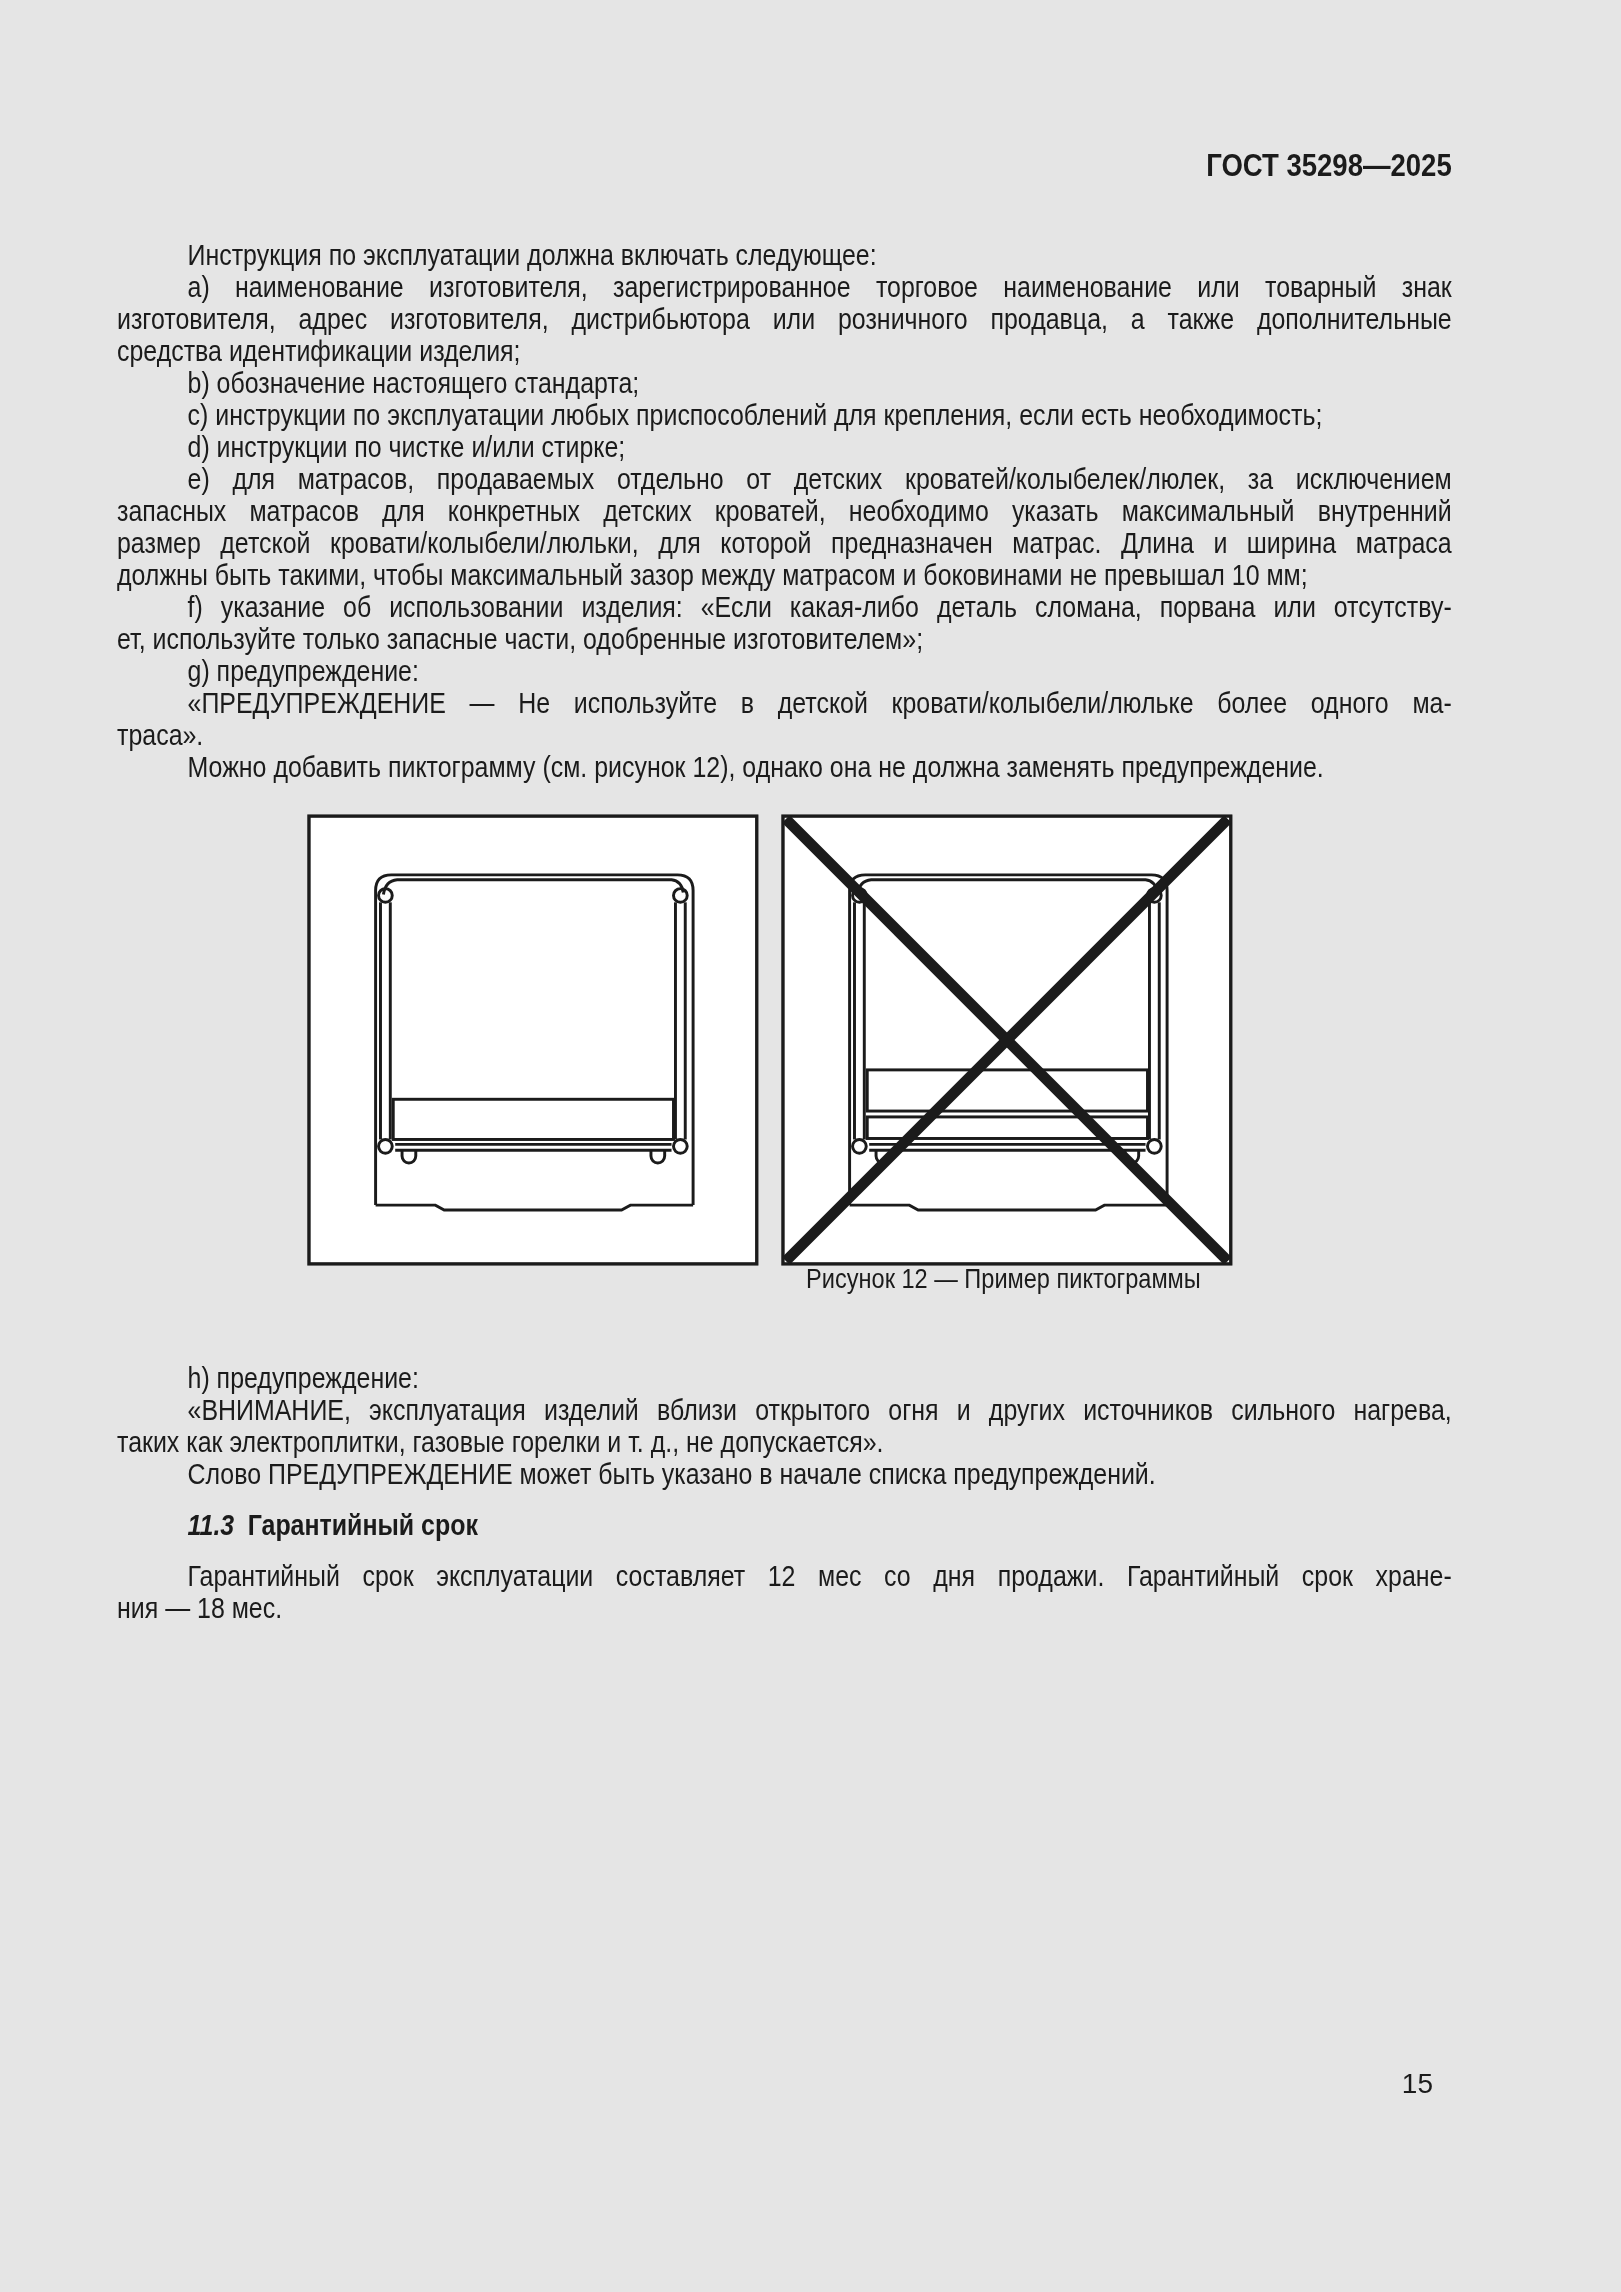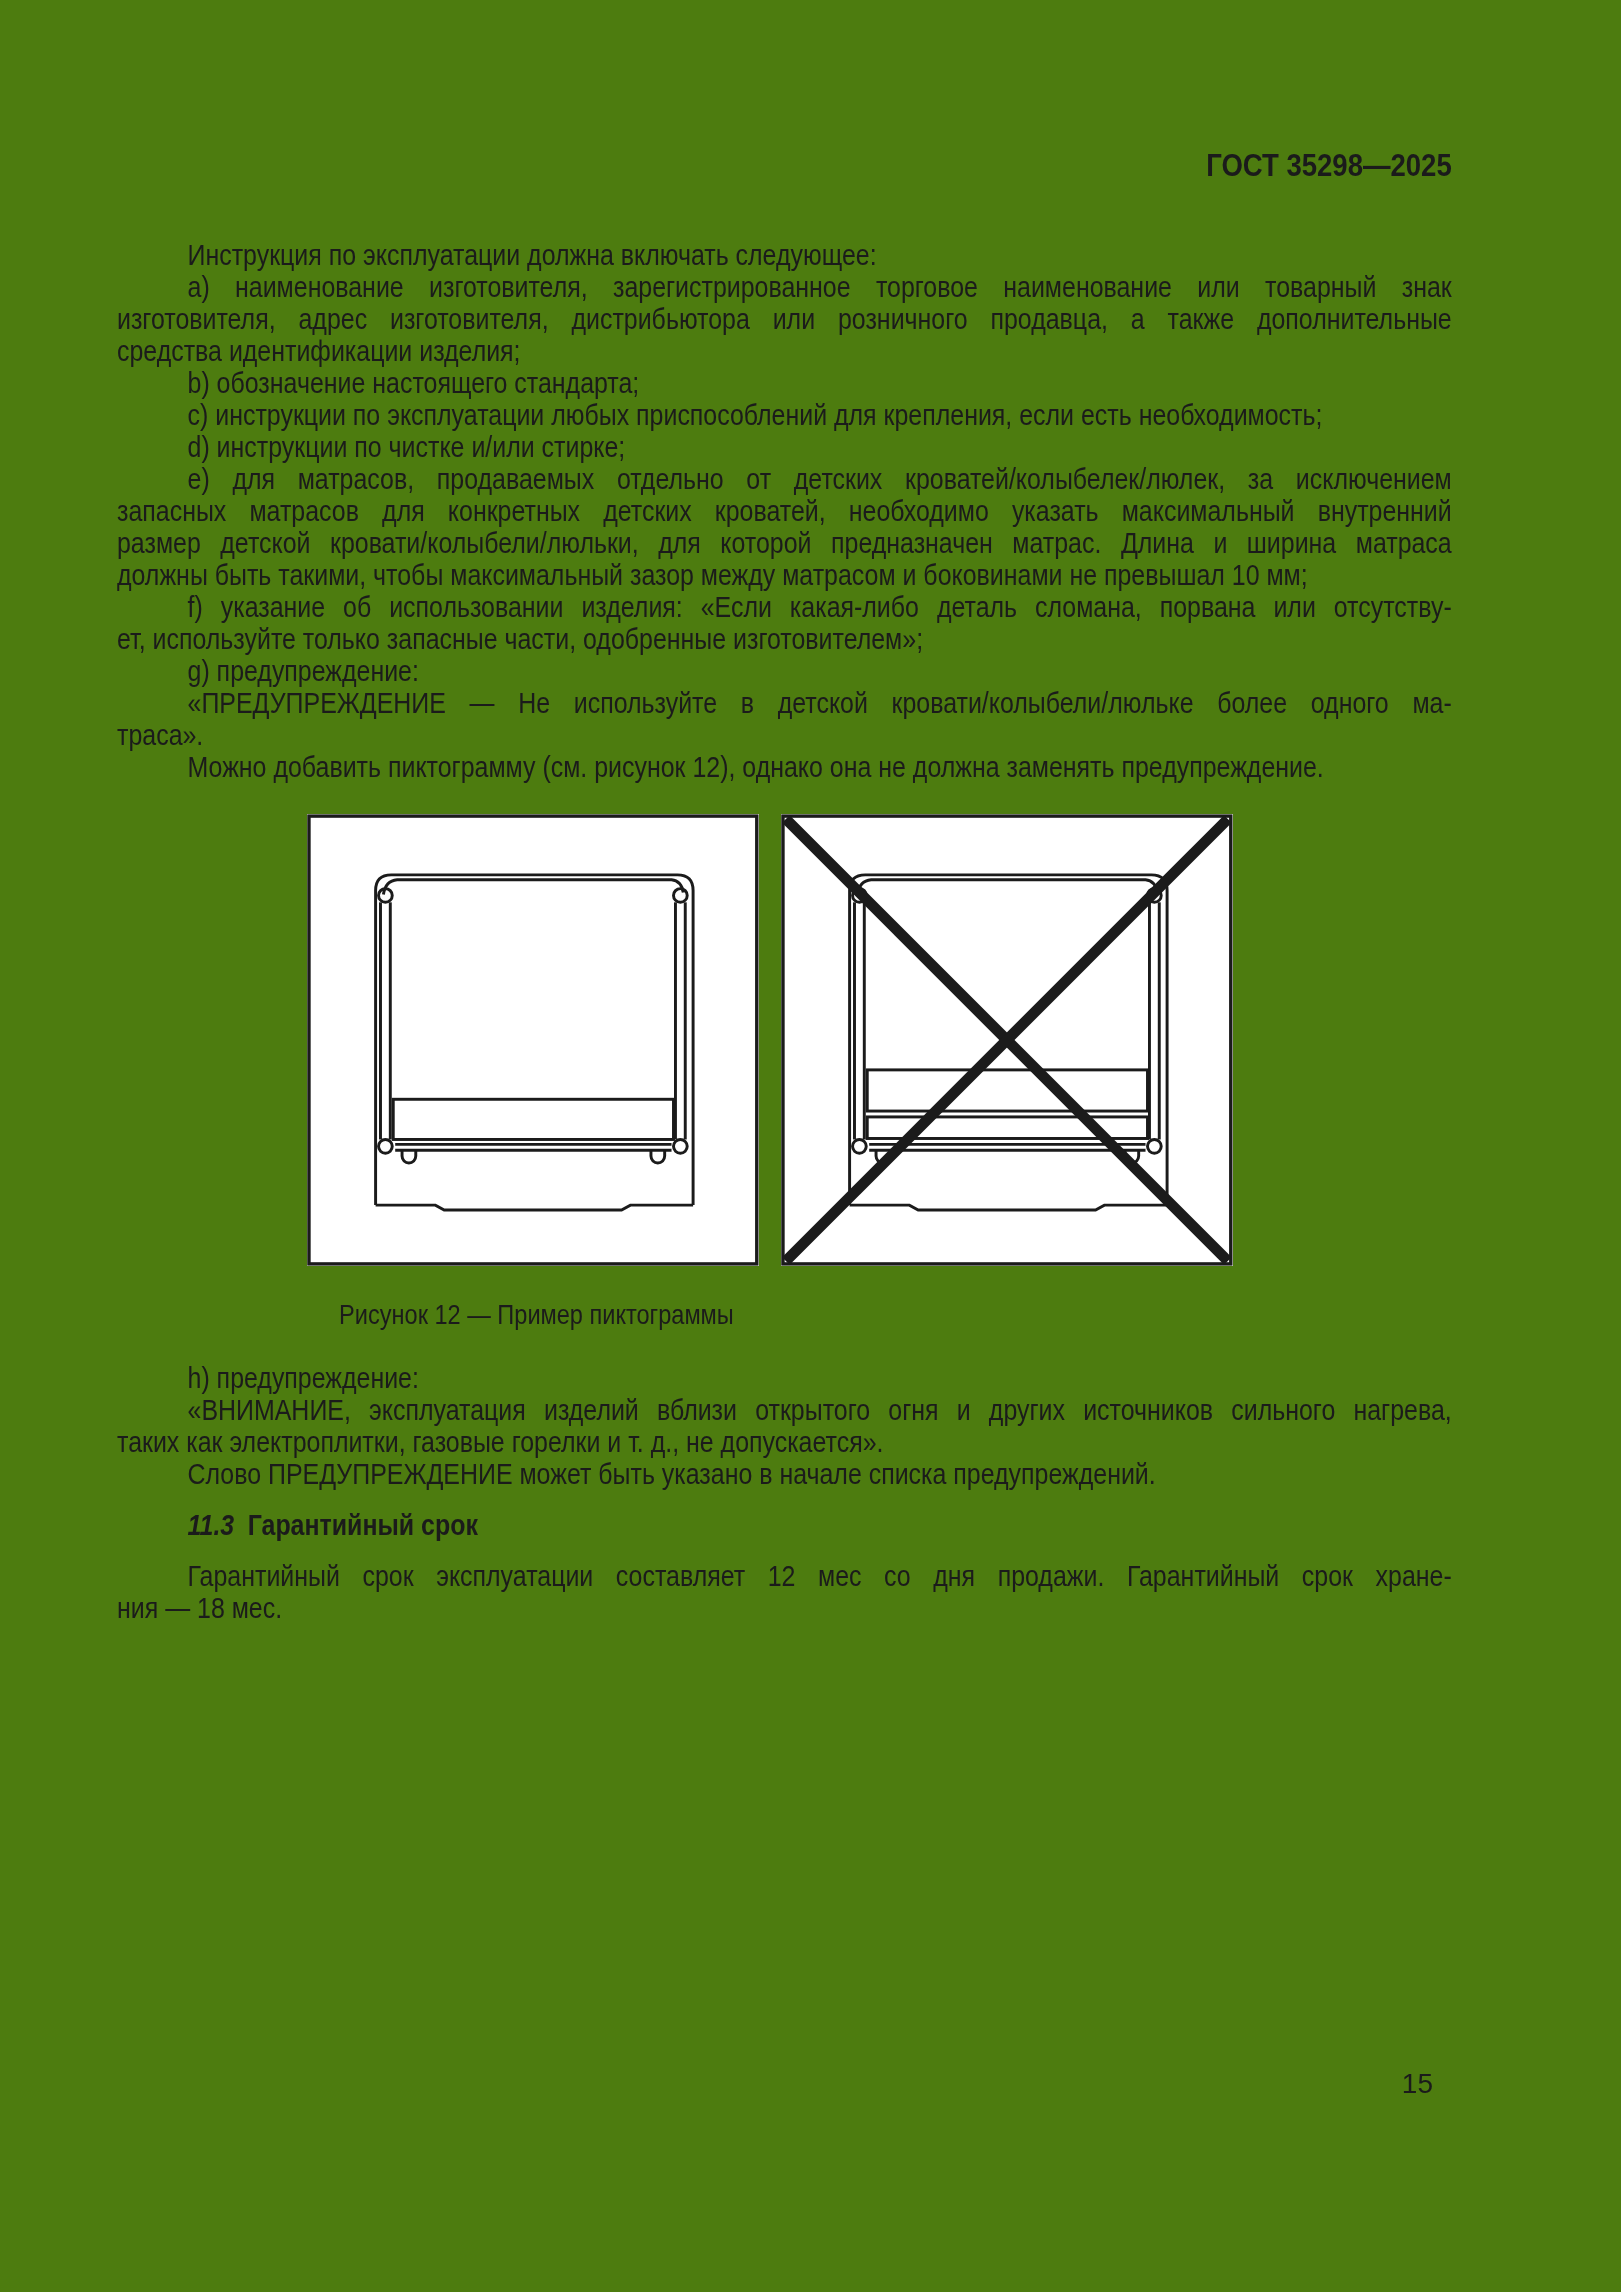--- a/index.html
+++ b/index.html
@@ -1,17 +1,17 @@
 <!DOCTYPE html>
 <html><head>
 <meta charset="utf-8">
 <style>
   html,body { margin:0; padding:0; background:#888; }
   .page {
-    position:relative; width:1621px; height:2293px; background:#4d7c0f;
+    position:relative; width:1621px; height:2293px; background:#e5e5e5;
     font-family:"Liberation Sans","DejaVu Sans",sans-serif; color:#1b1b1b;
     margin:0 auto; overflow:hidden;
   }
   
   .col {
     position:absolute; left:117px; width:1552px;
     transform:scaleX(0.86); transform-origin:left top;
     font-size:29px; line-height:32px;
   }
   #col-top { top:0; }
@@ -20,21 +20,21 @@
   .para { margin:0; }
   .para-first { margin-top:58px; }
   .ln { text-align:justify; text-align-last:justify; }
   .ln:last-child { text-align-last:left; }
   .ln:first-child { padding-left:82px; }
   .heading { margin-top:18.6px; padding-left:82px; font-weight:bold; font-size:29px; }
   .h-num { font-style:italic; margin-right:15.7px; }
   .para-after-heading { margin-top:19.6px; }
   .figure { position:absolute; top:814px; left:307px; width:926px; display:flex; gap:22.5px; }
   .picto { display:block; background:#fff; }
-  .caption { position:absolute; top:1299px; left:307px; width:926px; text-align:left; font-size:27.4px; line-height:32px; }
+  .caption { position:absolute; top:1263px; left:307px; width:926px; text-align:right; font-size:27.4px; line-height:32px; }
   .cap-in { display:inline-block; transform:scaleX(0.86); transform-origin:center top; }
   .page-number { position:absolute; top:2068px; right:188px; font-size:28px; line-height:32px;text-align:center; }
 </style>
 </head>
 <body>
 
 <div class="page">
 
   <div class="col" id="col-top">
     <div class="doc-header">ГОСТ 35298—2025</div>

